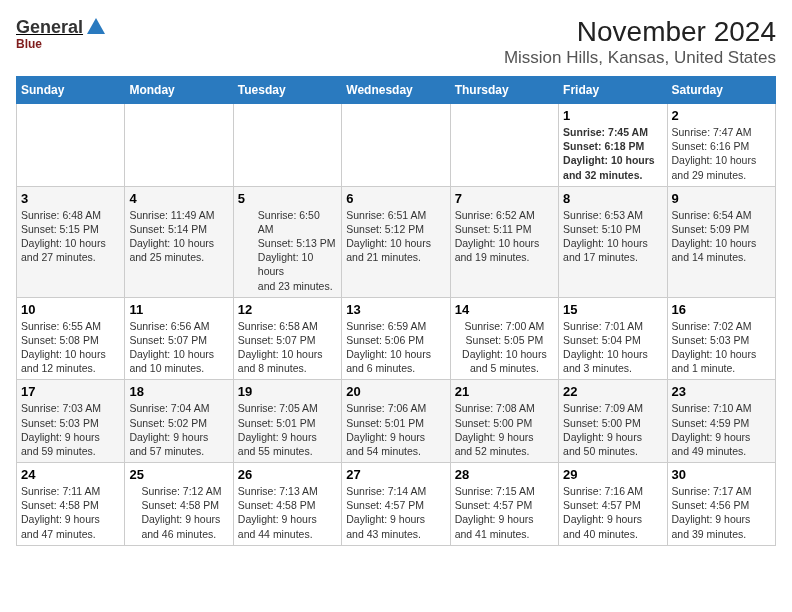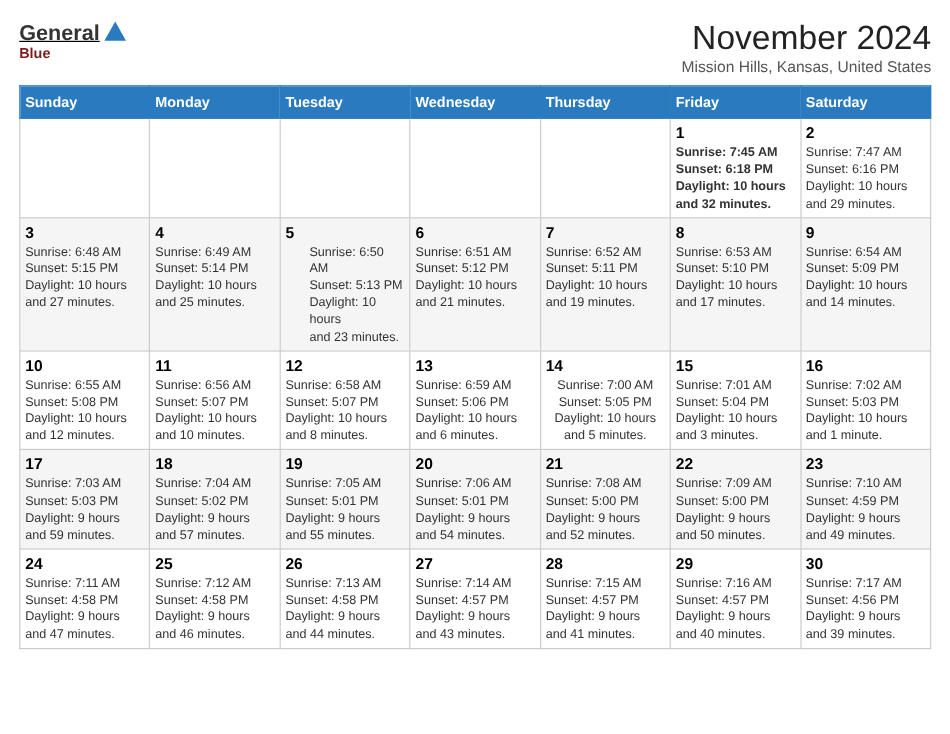--- a/index.html
+++ b/index.html
@@ -35,21 +35,21 @@
     }
     .title-block {
       text-align: right;
     }
     .month-title {
       font-size: 28px;
       font-weight: normal;
       color: #222;
     }
     .location-title {
-      font-size: 13px;
+      font-size: 17px;
       color: #555;
     }
     table {
       width: 100%;
       border-collapse: collapse;
       font-size: 11px;
     }
     thead tr th {
       background-color: #2a7abf;
       color: white;
@@ -141,21 +141,21 @@
       <tr>
         <td>
           <span class="day-number">3</span>
           <div class="day-info" style="white-space: pre-line;">Sunrise: 6:48 AM
 Sunset: 5:15 PM
 Daylight: 10 hours
 and 27 minutes.</div>
         </td>
         <td>
           <span class="day-number">4</span>
-          <div class="day-info" style="white-space: pre-line;">Sunrise: 6:49 AM
+          <div class="day-info" style="white-space: pre-line;">Sunrise: 11:49 AM
 Sunset: 5:14 PM
 Daylight: 10 hours
 and 25 minutes.</div>
         </td>
         <td>
           <span class="day-number">5</span>
           <div class="day-info" style="white-space: pre-line; margin-left: 20px;">Sunrise: 6:50 AM
 Sunset: 5:13 PM
 Daylight: 10 hours
 and 23 minutes.</div>
@@ -294,21 +294,21 @@
       <tr>
         <td>
           <span class="day-number">24</span>
           <div class="day-info" style="white-space: pre-line;">Sunrise: 7:11 AM
 Sunset: 4:58 PM
 Daylight: 9 hours
 and 47 minutes.</div>
         </td>
         <td>
           <span class="day-number">25</span>
-          <div class="day-info" style="white-space: pre-line;">Sunrise: 7:12 AM
+          <div class="day-info" style="white-space: pre-line; margin-left: 12px;">Sunrise: 7:12 AM
 Sunset: 4:58 PM
 Daylight: 9 hours
 and 46 minutes.</div>
         </td>
         <td>
           <span class="day-number">26</span>
           <div class="day-info" style="white-space: pre-line;">Sunrise: 7:13 AM
 Sunset: 4:58 PM
 Daylight: 9 hours
 and 44 minutes.</div>

